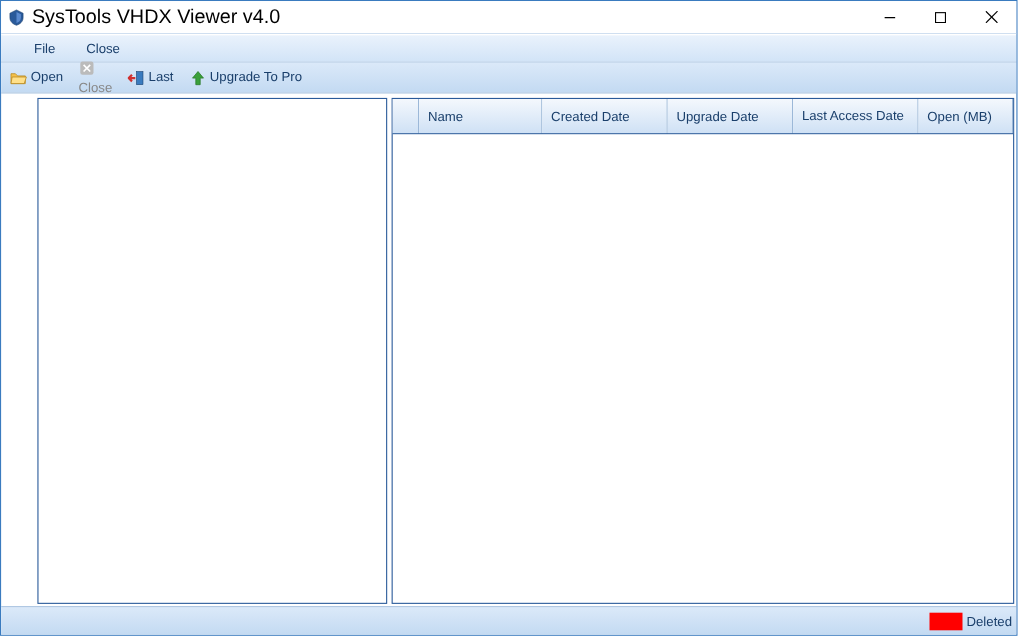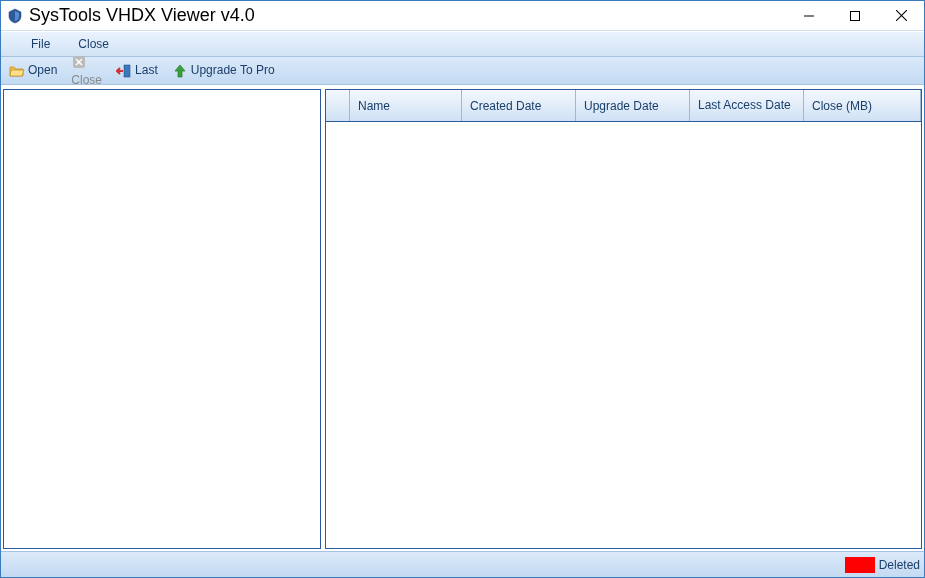--- a/index.html
+++ b/index.html
@@ -87,20 +87,21 @@
   color: #1a3f6b;
 }
 .tool-btn.disabled { color: #888; cursor: default; flex-direction: column; }
 .tool-icon { width: 16px; height: 16px; display: inline-flex; align-items:center; justify-content:center; }
 
 
 .main {
   flex: 1;
   display: flex;
   min-height: 0;
+  padding-left: 31px;
 }
 .sidebar {
   width: 318px;
   background: #fff;
   border: 1px solid #2a5a9a;
   margin: 4px 2px 2px 2px;
 }
 .content {
   flex: 1;
   background: #fff;
@@ -227,21 +228,21 @@
 
 <div class="main">
   <div class="sidebar"></div>
   <div class="content">
     <div class="table-header">
       <div class="col first"></div>
       <div class="col col-name">Name</div>
       <div class="col col-created">Created Date</div>
       <div class="col col-modified">Upgrade Date</div>
       <div class="col col-access">Last Access Date</div>
-      <div class="col col-size">Close (MB)</div>
+      <div class="col col-size">Open (MB)</div>
     </div>
     <div style="flex:1"></div>
   </div>
 </div>
 
 <div class="statusbar">
   <span class="swatch" style="background:#ff0000"></span>
   <span class="status-text">Deleted</span>
 </div>
 

